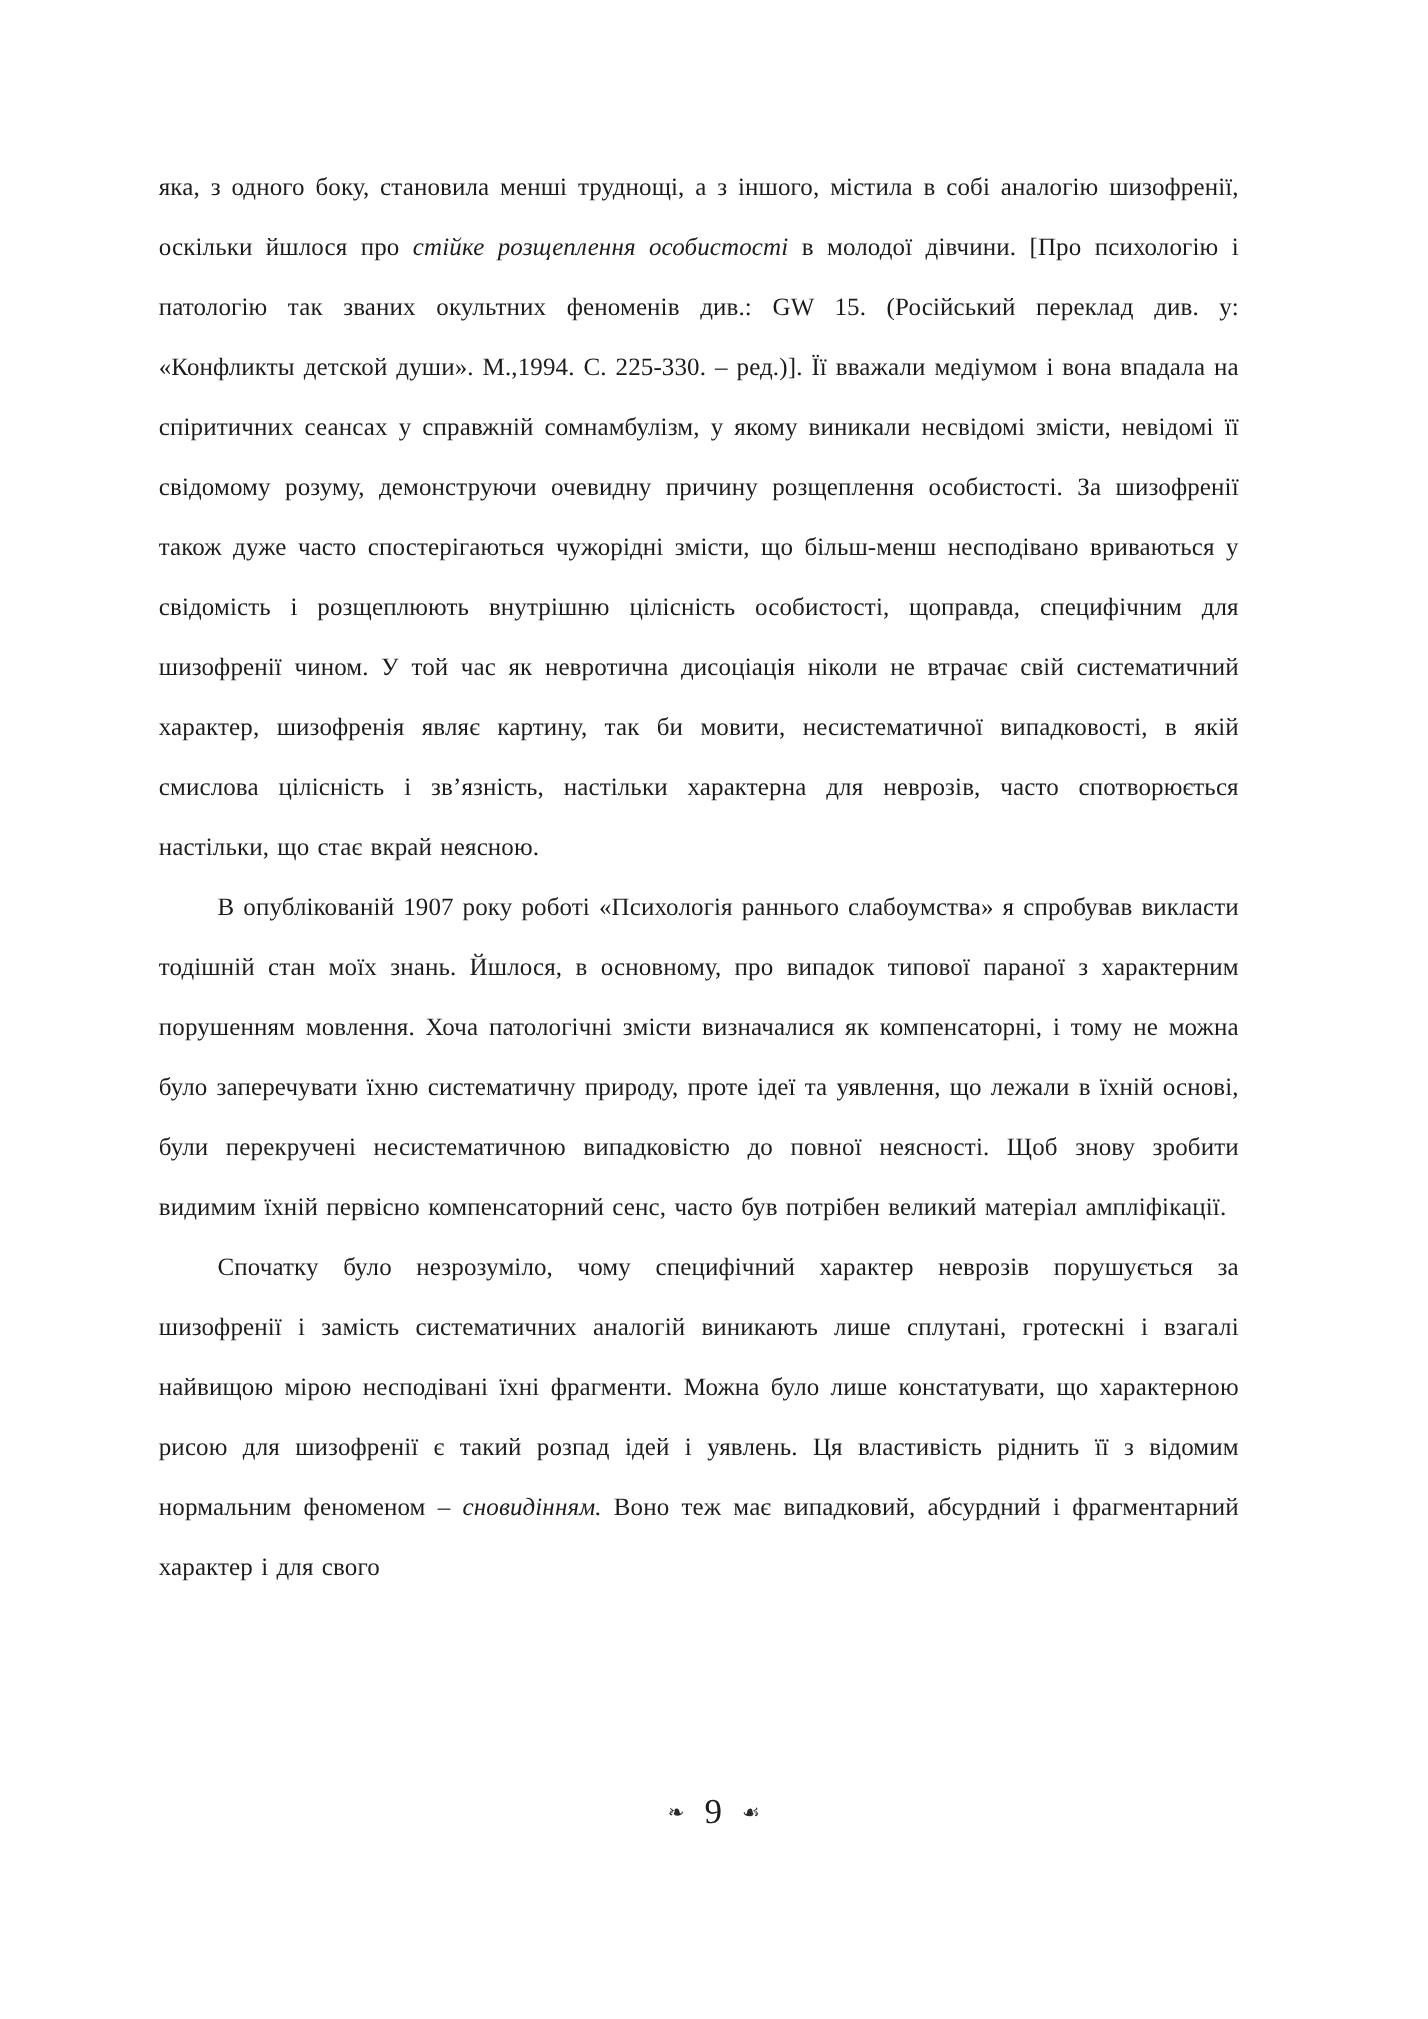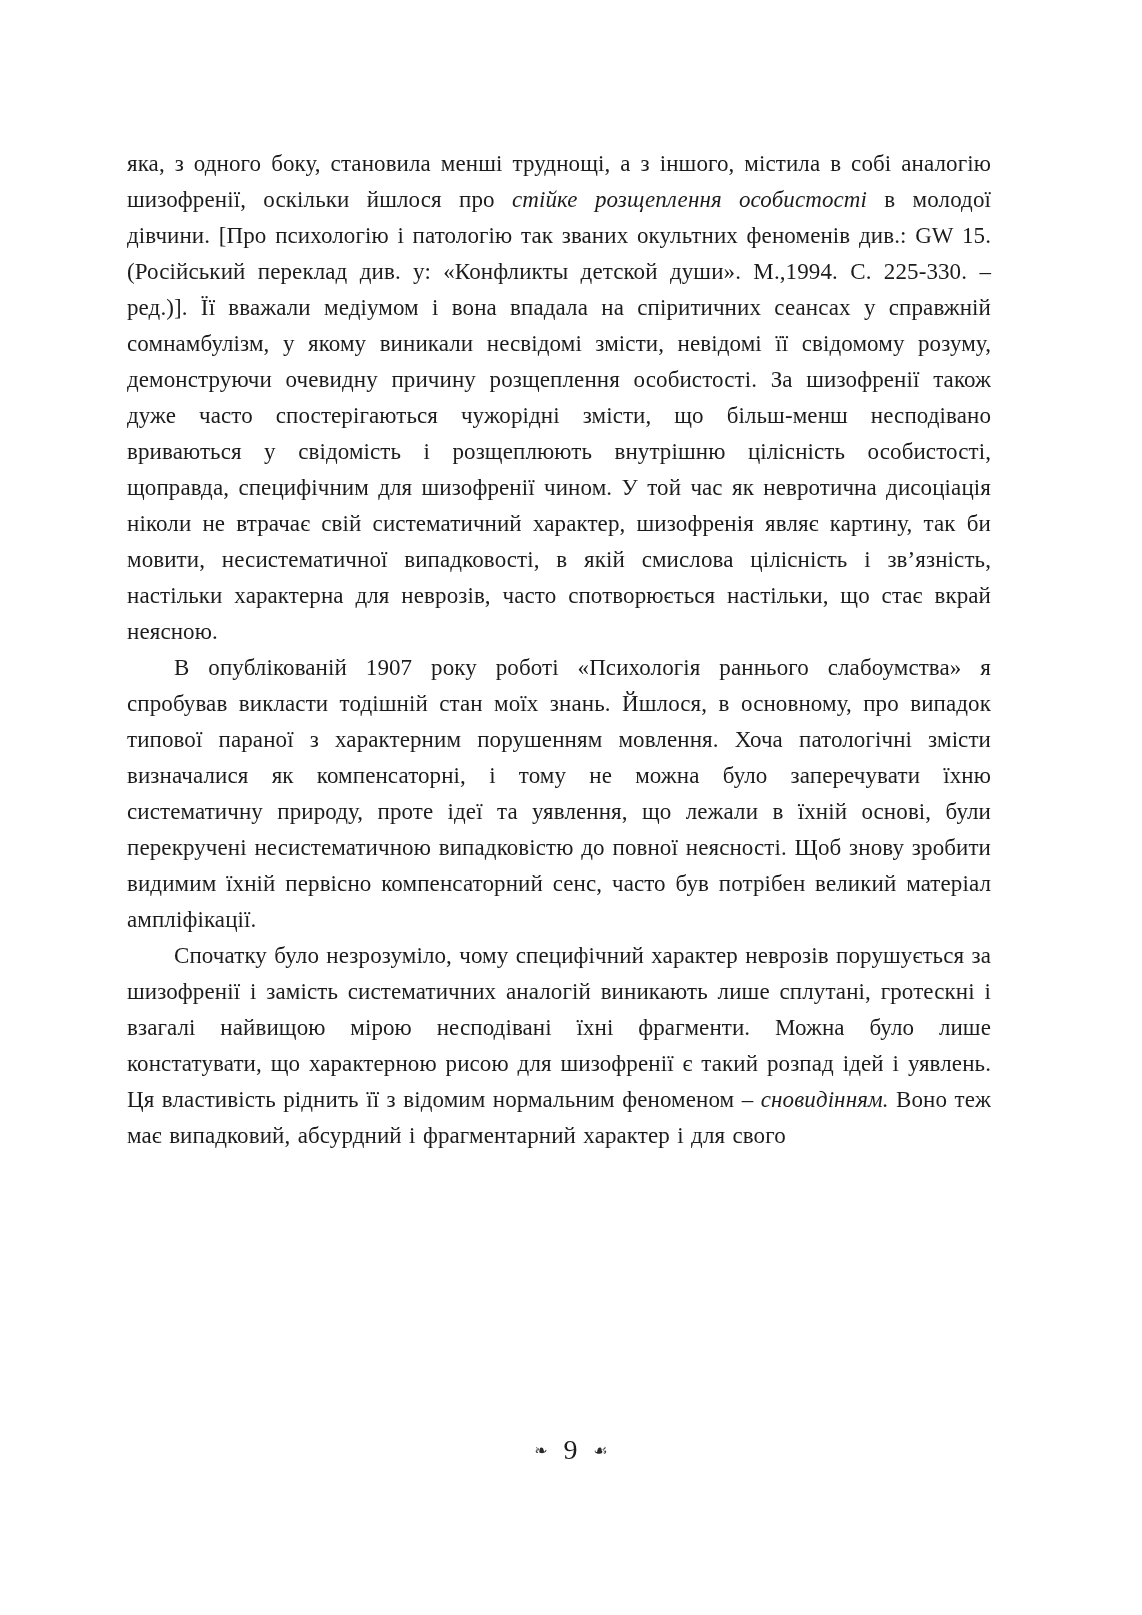--- a/index.html
+++ b/index.html
@@ -19,26 +19,25 @@
   .page {
     position: absolute;
     inset: 0;
     background: #ffffff;
   }
   .body-text {
     position: absolute;
     left: 127px;
     top: 126px;
     width: 864px;
-    font-size: 23px;
-    line-height: 36px;
+    font-size: 20px;
+    line-height: 48px;
     text-align: justify;
     word-spacing: 1.5px;
     letter-spacing: 0.1px;
-    margin-top: 20px;
   }
   .para {
     margin: 0;
     text-indent: 47px;
   }
   .para.continuation {
     text-indent: 0;
   }
   .it {
     font-style: italic;

